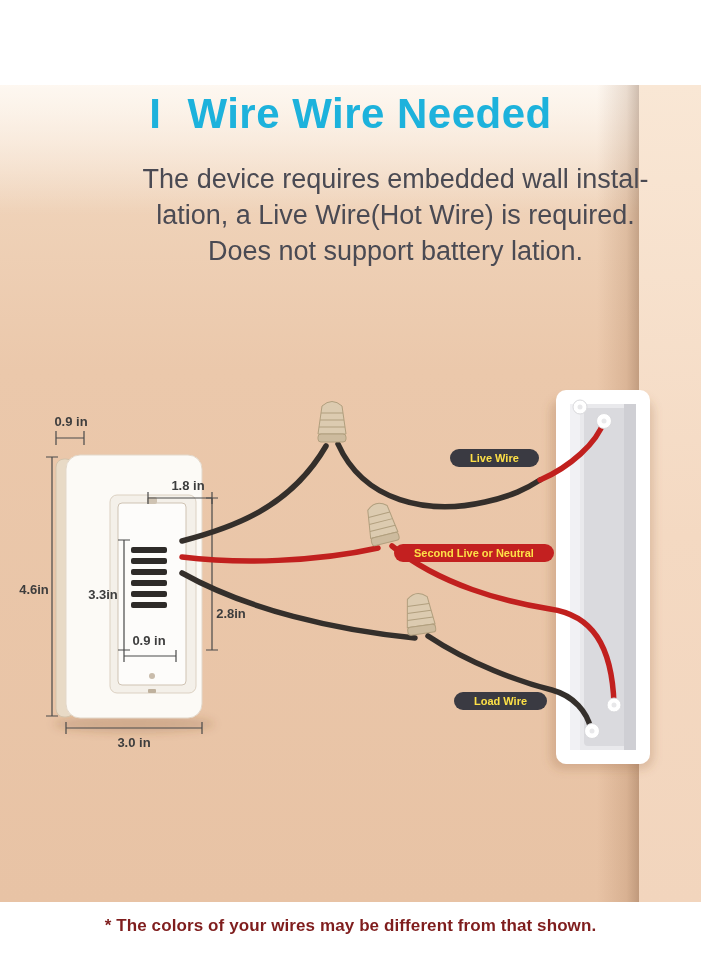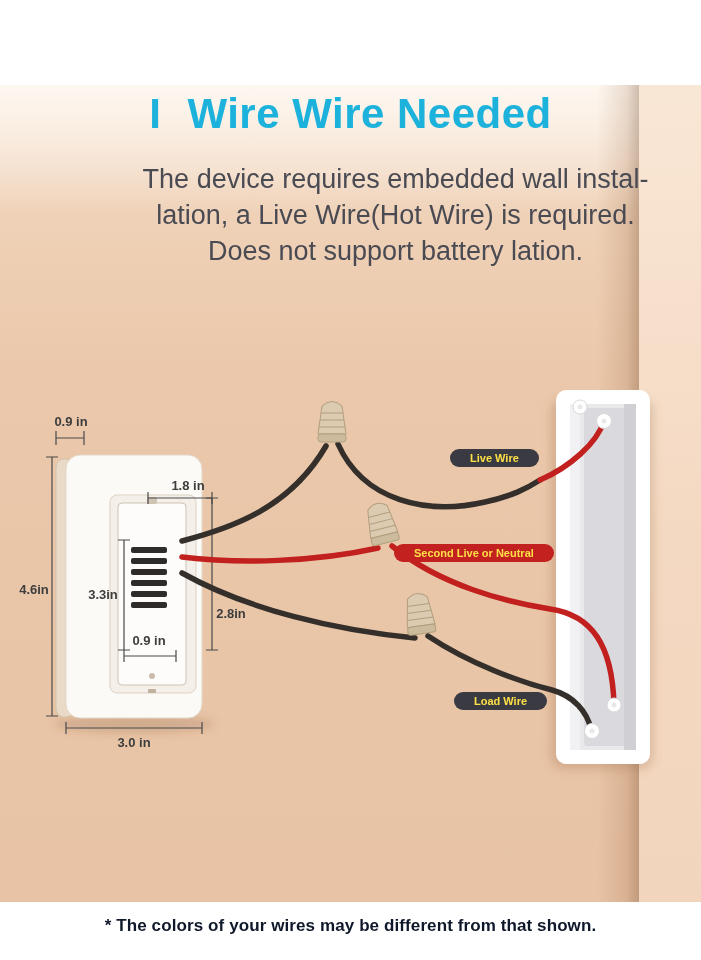--- a/index.html
+++ b/index.html
@@ -3,21 +3,21 @@
 <meta charset="utf-8">
 <style>
   html,body{margin:0;padding:0;background:#ffffff;}
   .stage{position:relative;width:701px;height:960px;overflow:hidden;background:#fff;
          font-family:"Liberation Sans",sans-serif;}
 
   
   .strip{position:absolute;left:0;width:100%;background:#ffffff;z-index:6;}
   .strip.top{top:0;height:85px;}
   .strip.bottom{top:902px;height:58px;display:flex;justify-content:center;align-items:flex-start;}
-  .footnote{margin-top:14px;font-size:17px;font-weight:700;color:#0f172a;letter-spacing:.1px;}
+  .footnote{margin-top:14px;font-size:17px;font-weight:700;color:#7f1d1d;letter-spacing:.1px;}
 
   
   .scene{position:absolute;top:85px;left:0;width:701px;height:817px;z-index:1;
          background:linear-gradient(180deg,#f6e3d1 0%,#efd2b8 15%,#ebc8ab 35%,#e8c3a5 100%);}
   .scene .topglow{position:absolute;top:0;left:0;right:0;height:130px;
          background:linear-gradient(180deg,rgba(255,251,246,.85),rgba(255,251,246,0));}
   .wall-right{position:absolute;top:0;right:0;width:62px;height:100%;
          background:linear-gradient(180deg,#f9e7d5 0%,#f4d9c2 55%,#f2d5bd 100%);}
   .corner-shadow{position:absolute;top:0;left:597px;width:42px;height:100%;
          background:linear-gradient(90deg,rgba(146,96,60,0) 0%,rgba(146,96,60,.18) 70%,rgba(108,66,36,.32) 100%);}

